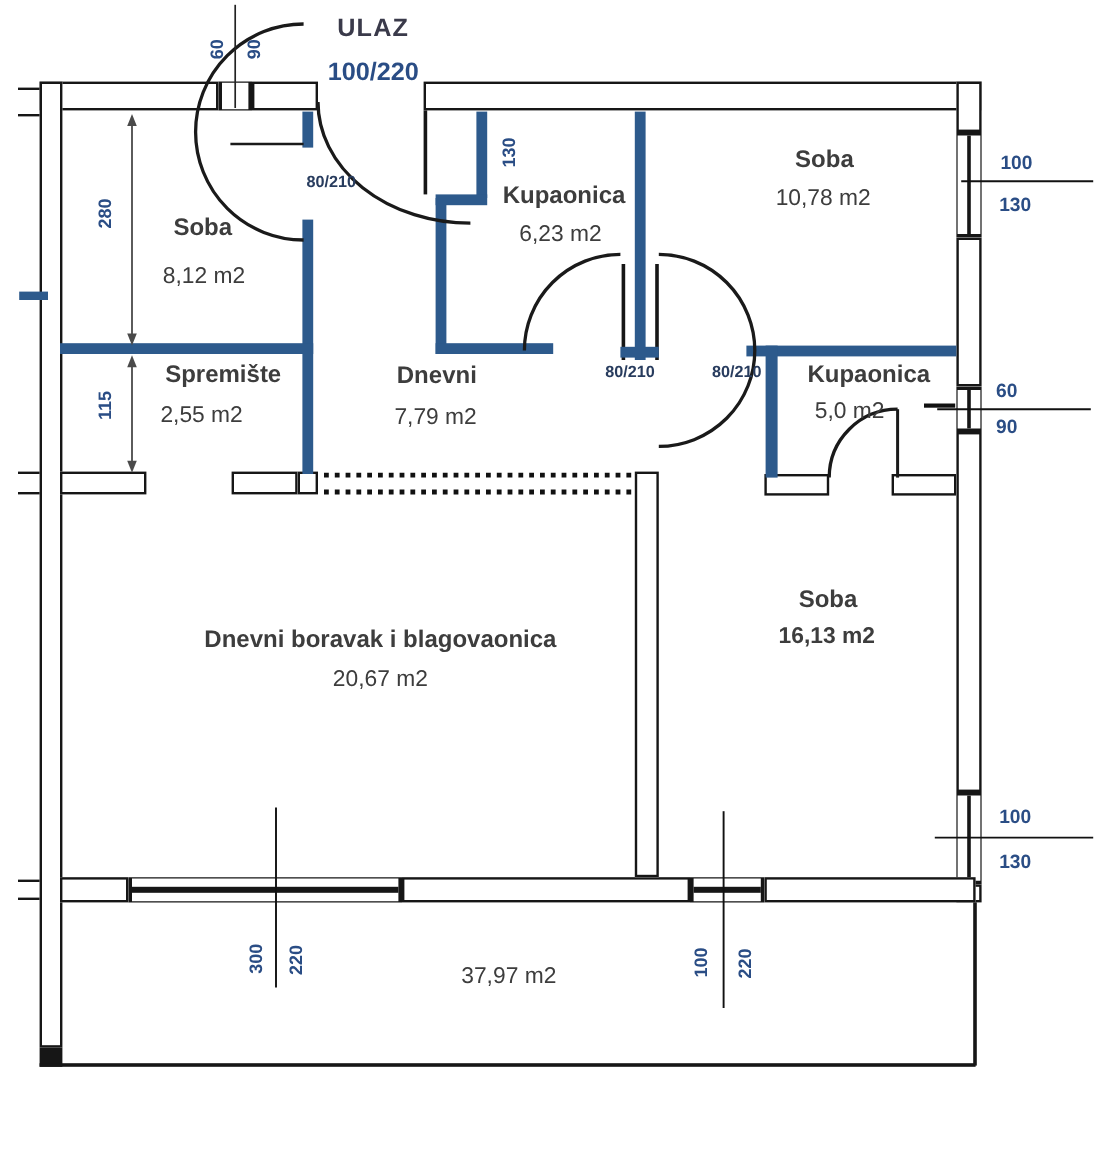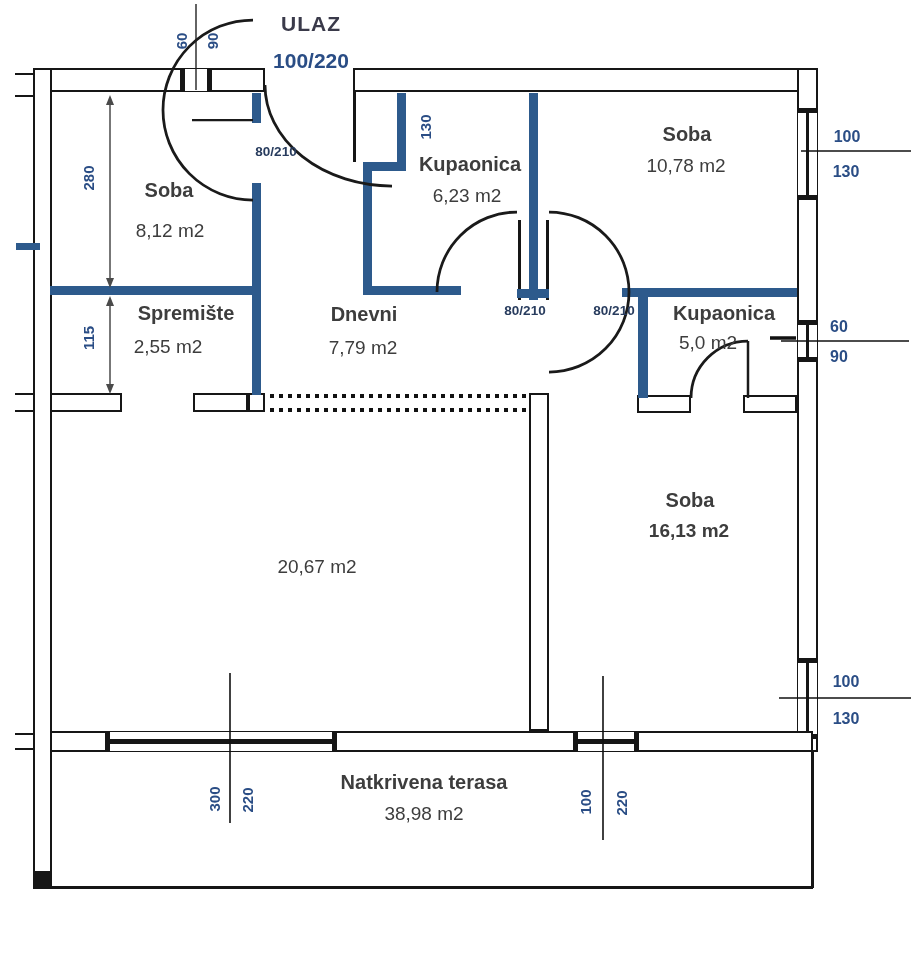--- a/index.html
+++ b/index.html
@@ -144,27 +144,27 @@
 
   <div class="t rn" style="left:170px;top:313px;margin-left:16px;">Spremište</div>
   <div class="t ra" style="left:168px;top:347px;">2,55 m2</div>
 
   <div class="t rn" style="left:364px;top:314px;">Dnevni</div>
   <div class="t ra" style="left:363px;top:348px;">7,79 m2</div>
 
   <div class="t rn" style="left:724px;top:313px;">Kupaonica</div>
   <div class="t ra" style="left:708px;top:343px;">5,0 m2</div>
 
+  <div class="t rn-big" style="left:317px;top:534px;">Dnevni boravak i blagovaonica</div>
   <div class="t ra" style="left:317px;top:567px;">20,67 m2</div>
 
   <div class="t rn" style="left:690px;top:500px;">Soba</div>
   <div class="t ra" style="left:689px;top:531px;font-weight:bold;">16,13 m2</div>
 
-  <div class="t rn" style="left:424px;top:782px;">Natkrivena terasa</div>
-  <div class="t ra" style="left:424px;top:814px;">38,98 m2</div>
+  <div class="t ra" style="left:424px;top:814px;">37,97 m2</div>
 
   <div class="t door" style="left:230px;top:151px;">80/210</div>
   <div class="t door" style="left:479px;top:310px;">80/210</div>
   <div class="t door" style="left:568px;top:310px;">80/210</div>
 
   <div class="t rot dimr" style="left:181px;top:41px;">60</div>
   <div class="t rot dimr" style="left:212px;top:41px;">90</div>
 
   <div class="t rot dimr" style="left:425px;top:127px;">130</div>
 

